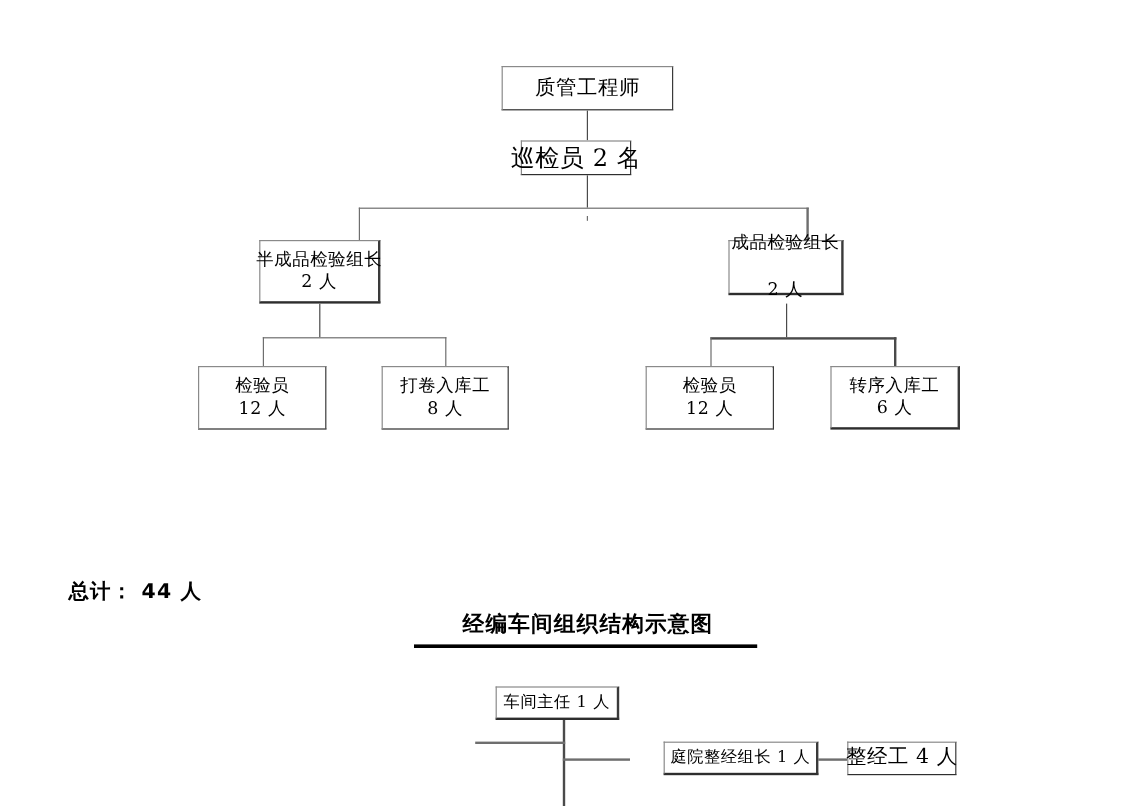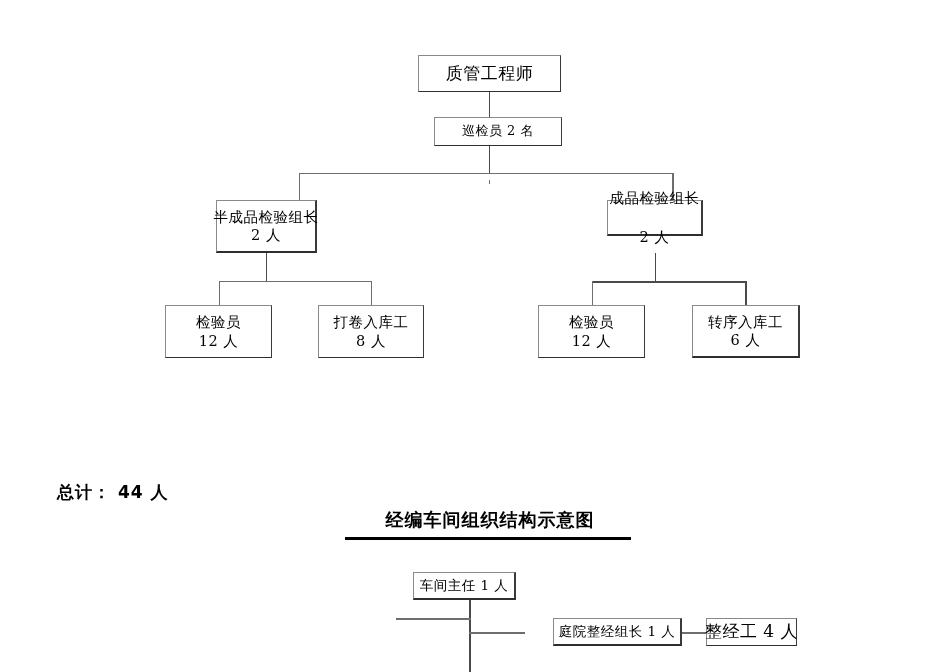--- a/index.html
+++ b/index.html
@@ -38,23 +38,23 @@
     line-height: 1.25;
     letter-spacing: 0.5px;
     white-space: nowrap;
     z-index: 3;
   }
   .node .l1 { display: block; }
   .node .l2 { display: block; }
 
   
   .n-qg   { left: 418px; top: 55px;  width: 143px; height: 37px; font-size: 17px; }
-  .n-xjy  { left: 434px; top: 117px; width: 128px; height: 29px; font-size: 13px; }
+  .n-xjy  { left: 434px; top: 117px; width: 92px; height: 29px; font-size: 20px; }
   .n-bcp  { left: 216px; top: 200px; width: 101px; height: 53px; font-size: 14.5px; }
-  .n-cp   { left: 607px; top: 200px; width: 96px;  height: 36px; font-size: 14.5px; gap: 20px; }
+  .n-cp   { left: 607px; top: 200px; width: 96px;  height: 46px; font-size: 14.5px; gap: 20px; }
   .n-jy1  { left: 165px; top: 305px; width: 107px; height: 53px; font-size: 14.5px; }
   .n-djrk { left: 318px; top: 305px; width: 106px; height: 53px; font-size: 14.5px; }
   .n-jy2  { left: 538px; top: 305px; width: 107px; height: 53px; font-size: 14.5px; }
   .n-zxrk { left: 692px; top: 305px; width: 108px; height: 53px; font-size: 14.5px; }
 
   
   .n-cjzr  { left: 413px; top: 572px; width: 103px; height: 28px; font-size: 13.5px; }
   .n-fcjzr { left: 276px; top: 605px; width: 120px; height: 29px; font-size: 13.5px; }
   .n-tyzj  { left: 523px; top: 618px; width: 129px; height: 28px; font-size: 13.5px; margin-left: 30px; }
   .n-zjg   { left: 706px; top: 618px; width: 91px;  height: 28px; font-size: 17px; }

